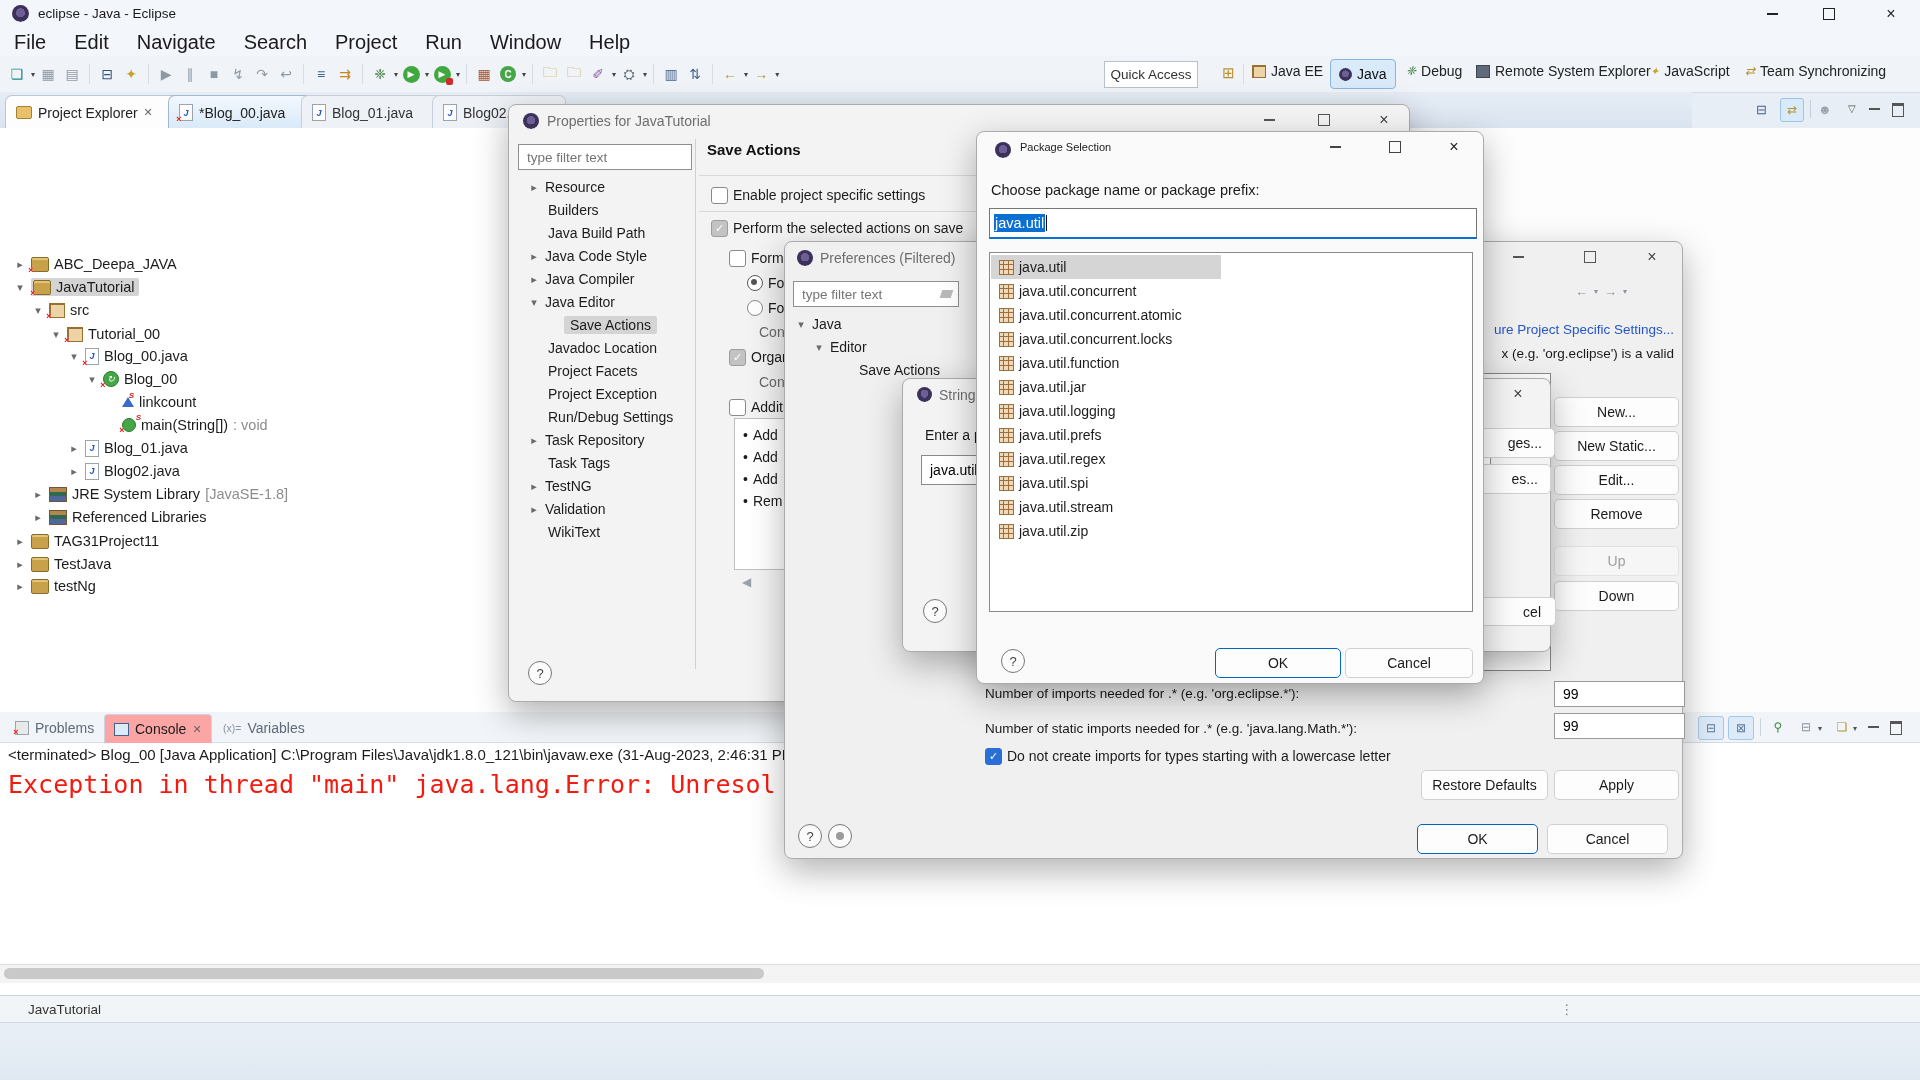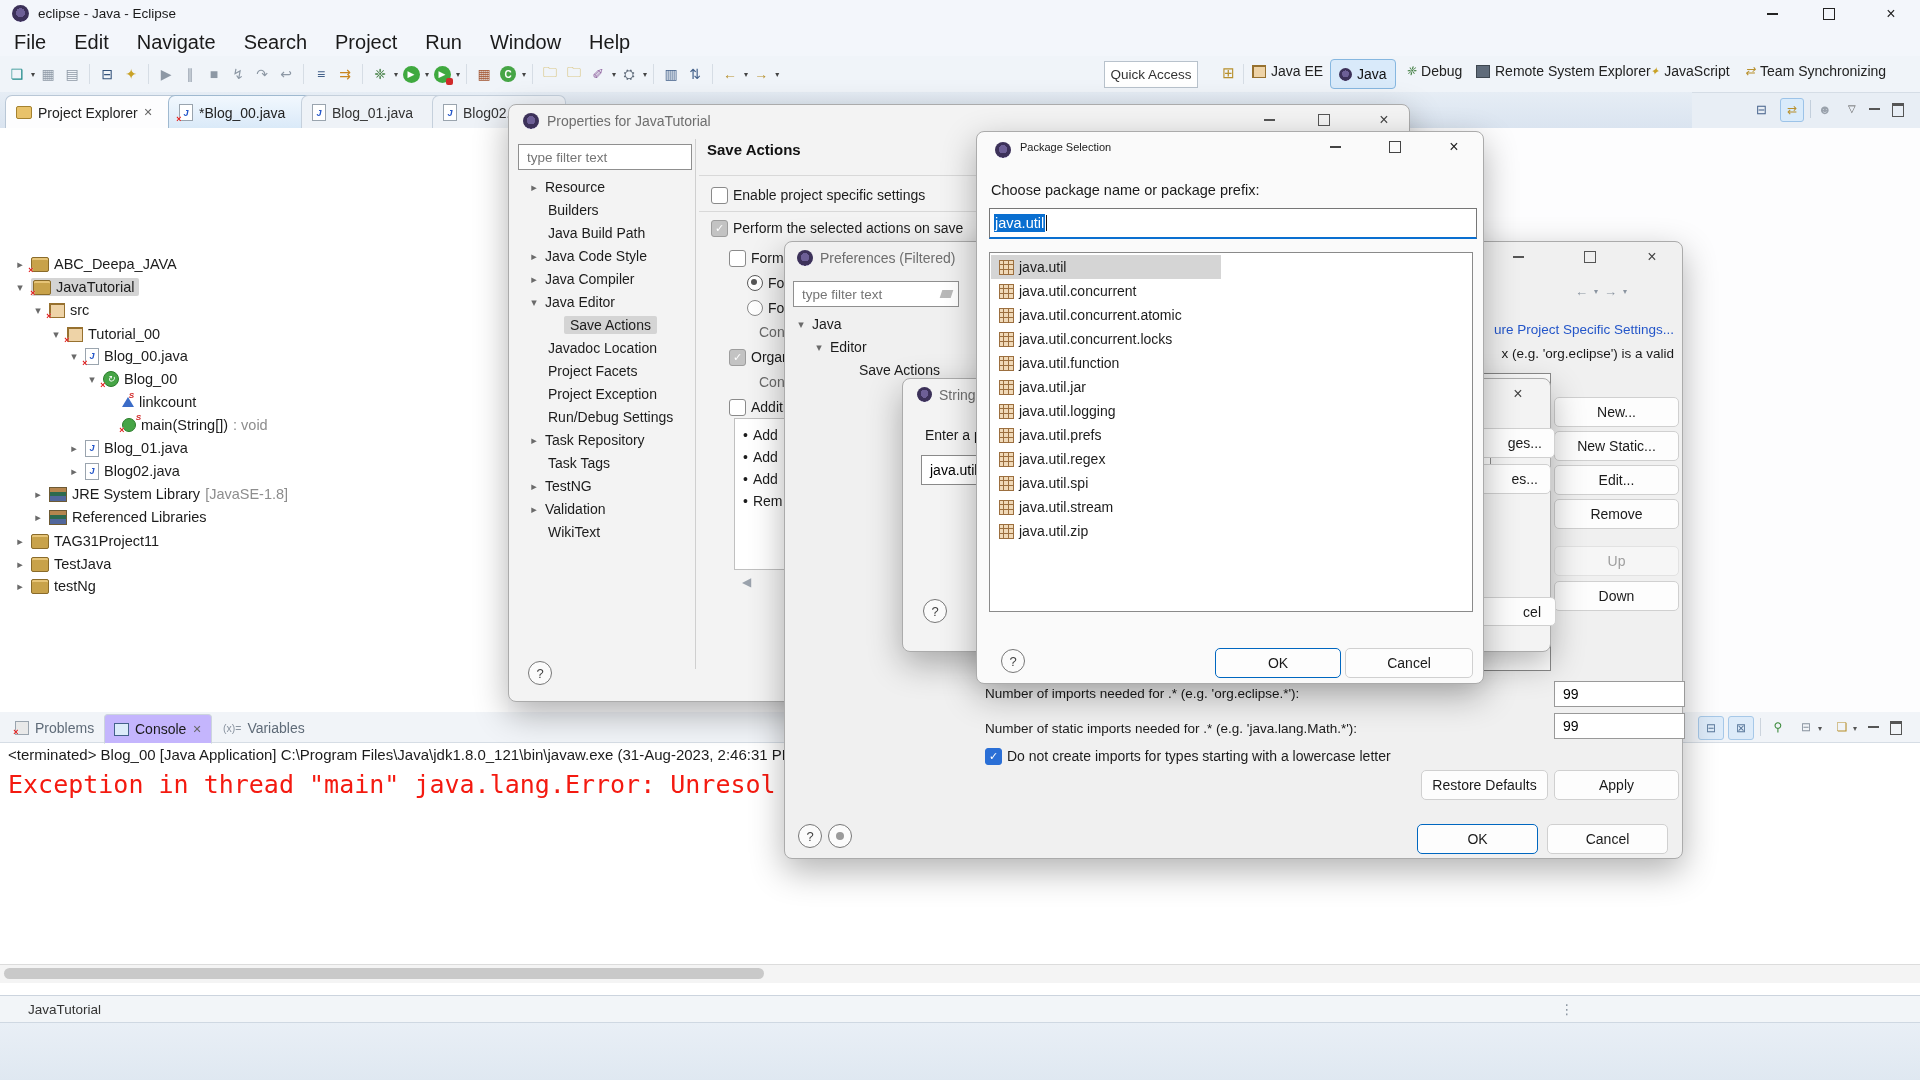--- a/index.html
+++ b/index.html
@@ -60,21 +60,21 @@
   .radio.sel::after{content:"";position:absolute;left:3px;top:3px;width:6px;height:6px;border-radius:50%;background:#555}
   .wbtn{position:absolute;background:#fdfdfd;border:1px solid #d0d0d0;border-radius:5px;font-size:14px;color:#1a1a1a;display:flex;align-items:center;justify-content:center;white-space:nowrap;overflow:hidden}
   .wbtn.def{border-color:#0067c0}
   .wbtn.dis{color:#9e9e9e;background:#f6f6f6;border-color:#e2e2e2}
   .helpc{width:22px;height:22px;border-radius:50%;border:1px solid #777;color:#444;font-size:13px;display:flex;align-items:center;justify-content:center;background:#fbfbfb}
   .linktxt{color:#2456c9;}
   
   .console{left:0;top:712px;width:1920px;height:283px;background:#fff}
   .ctabbar{position:absolute;left:0;top:0;width:1920px;height:30px;background:#f1f4f8;border-bottom:1px solid #d6dde5}
   .ctab{position:absolute;top:2px;height:28px;display:flex;align-items:center;gap:6px;padding:0 9px;font-size:14px;color:#5f6b78}
-  .ctab.sel{background:#c4b5fd;border:1px solid #ccd4dd;border-bottom-color:#fff;border-radius:4px 4px 0 0;color:#1a1a1a}
+  .ctab.sel{background:#fca5a5;border:1px solid #ccd4dd;border-bottom-color:#fff;border-radius:4px 4px 0 0;color:#1a1a1a}
   .mono{font-family:"DejaVu Sans Mono",monospace}
   .errline{position:absolute;color:#f41a10;font-size:25px;white-space:pre}
   .cicon{width:24px;height:22px;display:flex;align-items:center;justify-content:center;font-size:12px;color:#5b799c}
   .cicon.hl{background:#ddebf9;border:1px solid #a6c8e8;border-radius:3px}
   .hscroll{left:0;top:964px;width:1920px;height:18px;background:#f4f4f4;border-top:1px solid #dcdcdc}
   .statusbar{left:0;top:995px;width:1920px;height:27px;background:#f2f5f8;border-top:1px solid #ccd4de;font-size:13.5px;color:#333}
   
   .taskbar{left:0;top:1022px;width:1920px;height:58px;background:linear-gradient(#e9eff6,#dfe8f1);border-top:1px solid #cfd8e2;z-index:60}
 </style>
 </head>

